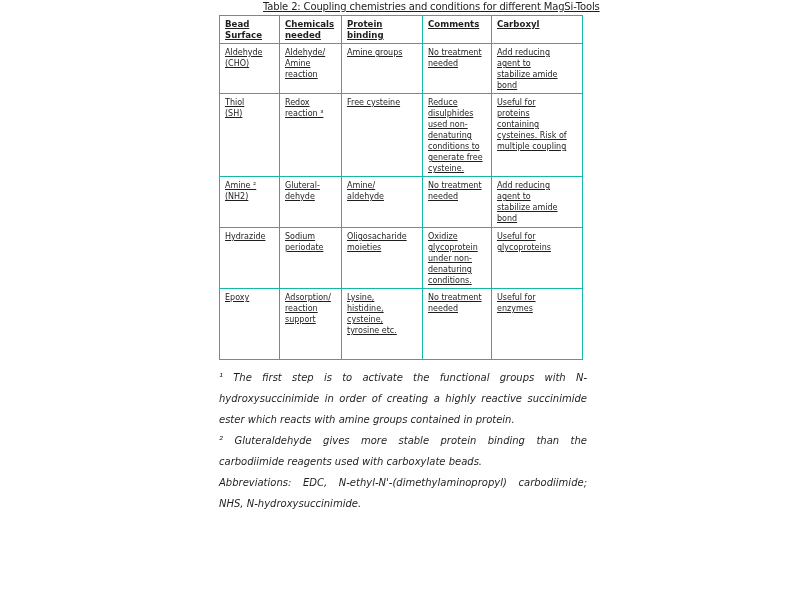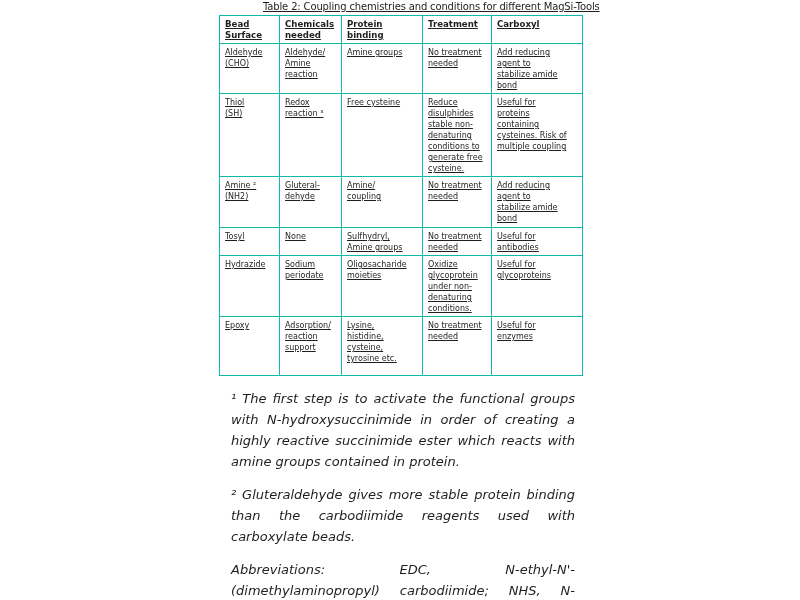--- a/index.html
+++ b/index.html
@@ -50,28 +50,28 @@
     font-weight: bold;
     font-size: 8.6px;
   }
   tr.hrow  { height: 26px; }
   tr.r0 { height: 92px; }
   tr.r1 { height: 48px; }
   tr.r2 { height: 78px; }
   tr.r3 { height: 51px; }
   tr.r4 { height: 27px; }
   tr.r5 { height: 59px; }
-  tr.r6 { height: 59px; }
+  tr.r6 { height: 71px; }
   .footnotes { margin-top: 7px; width: 368px; }
   .fn {
     font-style: italic;
-    font-size: 13px;
+    font-size: 10px;
     line-height: 21px;
     text-align: justify;
-    margin: 12px;
+    margin: 0;
   }
 </style>
 </head>
 <body>
 
 <div class="content">
 
   <div class="title">Table 2: Coupling chemistries and conditions for different MagSi-Tools</div>
 
   <table class="coupling">
@@ -83,21 +83,21 @@
         <col class="c4">
     </colgroup>
     <thead>
       <tr class="hrow">
         <th>Bead
 Surface</th>
         <th>Chemicals
 needed</th>
         <th>Protein
 binding</th>
-        <th>Treatment</th>
+        <th>Comments</th>
         <th>Carboxyl</th>
       </tr>
     </thead>
     <tbody>
       <tr class="r1">
         <td>Aldehyde
 (CHO)</td>
         <td>Aldehyde/
 Amine
 reaction</td>
@@ -110,54 +110,44 @@
 bond</td>
       </tr>
       <tr class="r2">
         <td>Thiol
 (SH)</td>
         <td>Redox
 reaction ³</td>
         <td>Free cysteine</td>
         <td>Reduce
 disulphides
-stable non-
+used non-
 denaturing
 conditions to
 generate free
 cysteine.</td>
         <td>Useful for
 proteins
 containing
 cysteines. Risk of
 multiple coupling</td>
       </tr>
       <tr class="r3">
         <td>Amine ²
 (NH2)</td>
         <td>Gluteral-
 dehyde</td>
         <td>Amine/
-coupling</td>
+aldehyde</td>
         <td>No treatment
 needed</td>
         <td>Add reducing
 agent  to
 stabilize amide
 bond</td>
-      </tr>
-      <tr class="r4">
-        <td>Tosyl</td>
-        <td>None</td>
-        <td>Sulfhydryl,
-Amine groups</td>
-        <td>No treatment
-needed</td>
-        <td>Useful for
-antibodies</td>
       </tr>
       <tr class="r5">
         <td>Hydrazide</td>
         <td>Sodium
 periodate</td>
         <td>Oligosacharide
 moieties</td>
         <td>Oxidize
 glycoprotein
 under non-

